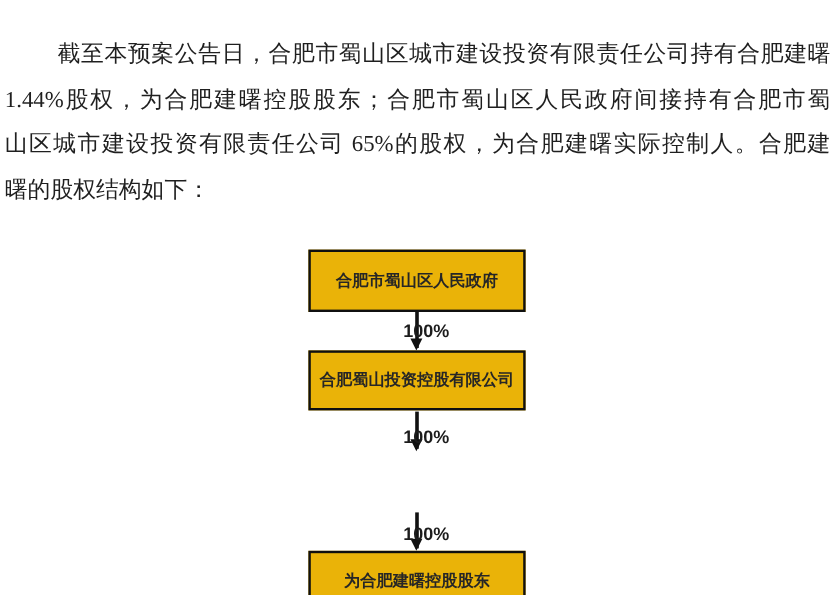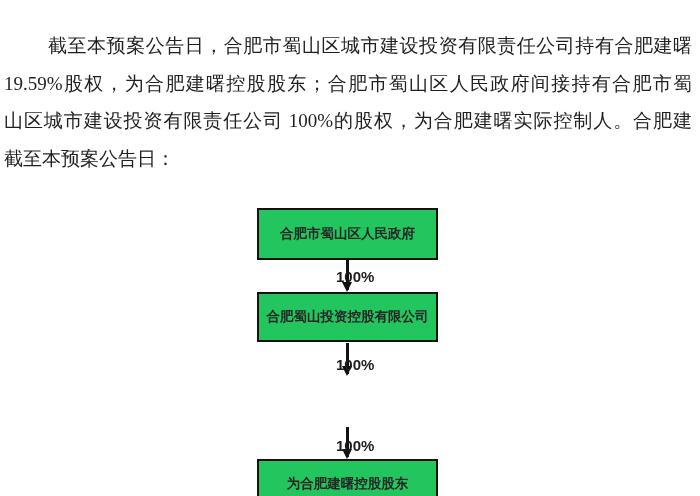--- a/index.html
+++ b/index.html
@@ -30,21 +30,21 @@
     white-space: nowrap;
   }
   .para .line.indent { text-indent: 44px; }
   .para .line.last { text-align-last: left; }
   
   .diagram { position: absolute; left: 0; top: 0; width: 700px; height: 496px; }
   .node {
     position: absolute;
     left: 257px; width: 181px;
     border: 2px solid #101010;
-    background: #22c55e;
+    background: #eab308;
     box-sizing: border-box;
     display: flex; align-items: center; justify-content: center;
     text-align: center;
     color: #262626;
     font-size: 13.5px;
     font-weight: bold;
     font-family: "Liberation Serif", "DejaVu Serif", serif;
   }
   .node .node-label { white-space: pre-line; line-height: 18px; }
   .node1 { top: 184px; height: 52px; }
@@ -80,23 +80,23 @@
   .l2 { top: 333px; }
   .l3 { top: 414px; }
 </style>
 </head>
 <body>
 
 <div class="page">
 
   <div class="para">
     <div class="line indent">截至本预案公告日，合肥市蜀山区城市建设投资有限责任公司持有合肥建曙</div>
-    <div class="line">19.59%股权，为合肥建曙控股股东；合肥市蜀山区人民政府间接持有合肥市蜀</div>
-    <div class="line">山区城市建设投资有限责任公司 100%的股权，为合肥建曙实际控制人。合肥建</div>
-    <div class="line last">截至本预案公告日：</div>
+    <div class="line">1.44%股权，为合肥建曙控股股东；合肥市蜀山区人民政府间接持有合肥市蜀</div>
+    <div class="line">山区城市建设投资有限责任公司 65%的股权，为合肥建曙实际控制人。合肥建</div>
+    <div class="line last">曙的股权结构如下：</div>
   </div>
 
   <div class="diagram">
 
     <div class="node node1">
       <span class="node-label">合肥市蜀山区人民政府</span>
     </div>
 
     <div class="connector c1">
       <div class="arrowhead"></div>

